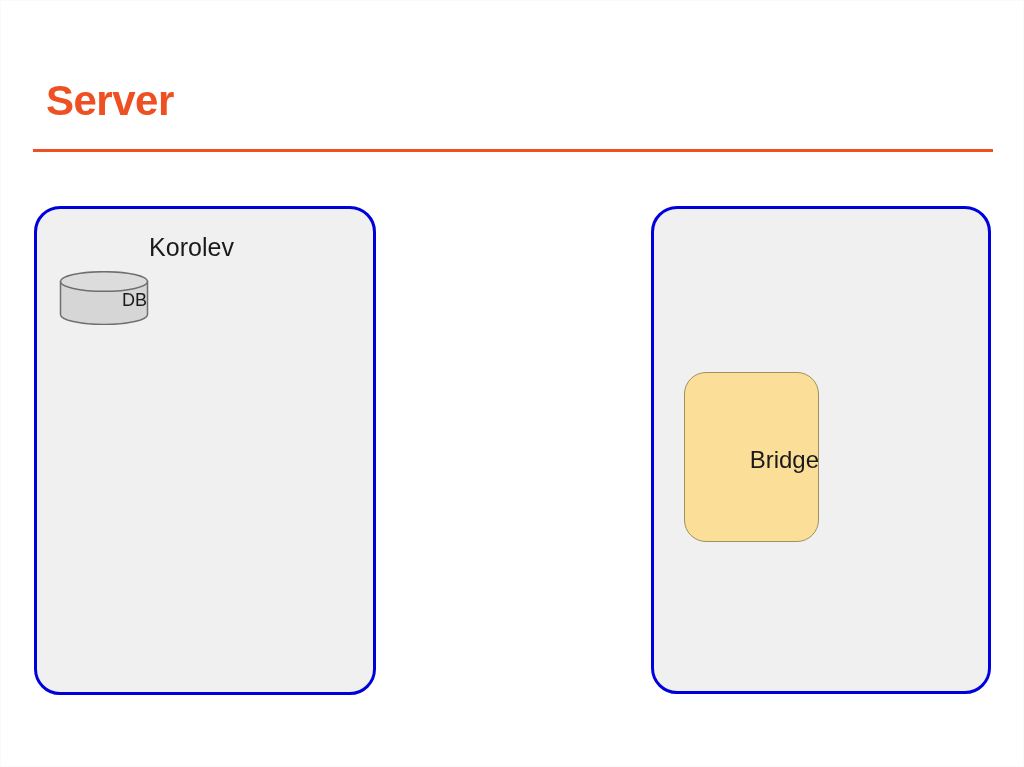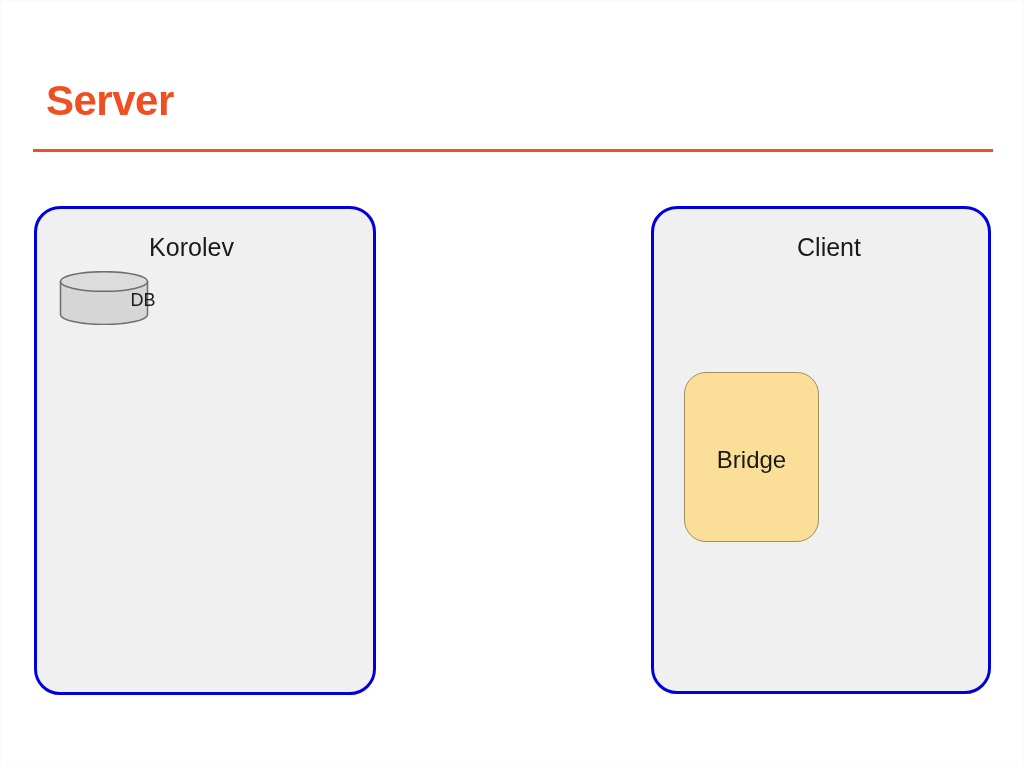--- a/index.html
+++ b/index.html
@@ -84,44 +84,43 @@
     height: 54px;
   }
   #db-node svg {
     display: block;
   }
   #db-label {
     position: absolute;
     left: 58px;
     top: 288px;
     width: 88px;
-    text-align: center;
+    text-align: right;
     font-size: 18px;
     color: #1a1a1a;
     line-height: 22px;
     white-space: nowrap;
-    padding-left: 40px;
   }
   #bridge-node {
     position: absolute;
     left: 683px;
     top: 371px;
     width: 135px;
     height: 170px;
     box-sizing: border-box;
     background: #fbdf98;
     border: 1px solid #a09060;
     border-radius: 22px;
   }
   #bridge-label {
     position: absolute;
     left: 683px;
     top: 445px;
     width: 135px;
-    text-align: center;
+    text-align: right;
     font-size: 24px;
     color: #1a1a1a;
     line-height: 28px;
     white-space: nowrap;
   }
 </style>
 </head>
 <body>
 
 <div id="slide">
@@ -135,18 +134,17 @@
 
   <div id="db-node">
     <svg width="90" height="54" viewBox="0 0 90 54" xmlns="http://www.w3.org/2000/svg">
       <path d="M1.5,10.5 L1.5,43.5 A43.5,10 0 0 0 88.5,43.5 L88.5,10.5 Z" fill="#d6d6d6" stroke="#6e6e6e" stroke-width="1.5"></path>
       <ellipse cx="45" cy="10.5" rx="43.5" ry="9.8" fill="#dcdcdc" stroke="#6e6e6e" stroke-width="1.5"></ellipse>
     </svg>
   </div>
   <div id="db-label">DB</div>
 
   <div id="client-zone" class="zone"></div>
-  <div id="client-label" class="zone-label">Client</div>
 
   <div id="bridge-node"></div>
   <div id="bridge-label">Bridge</div>
 
 </div>
 
 </body></html>

